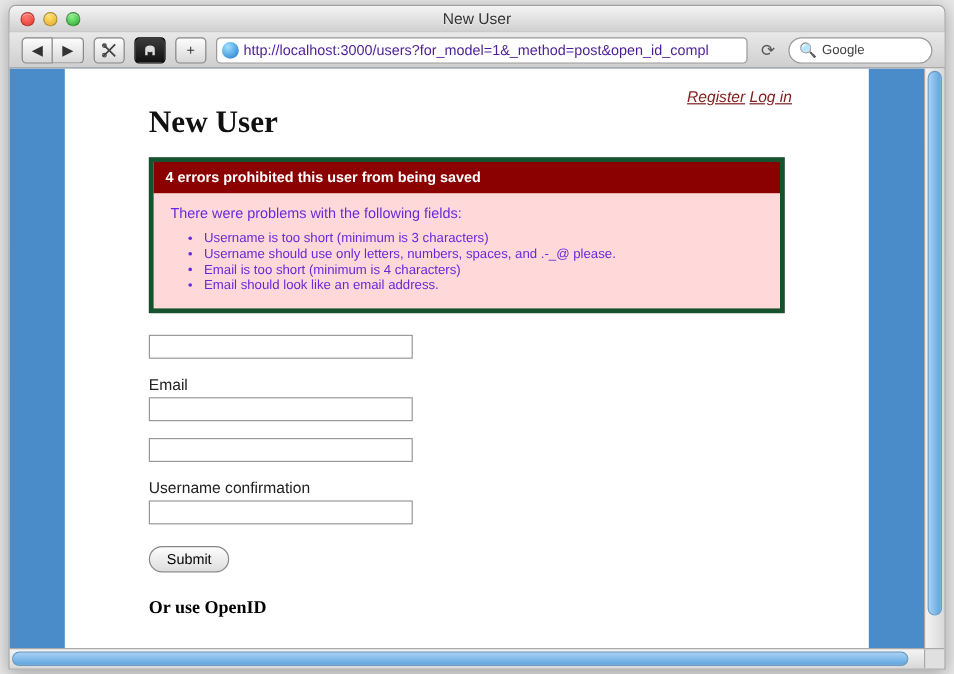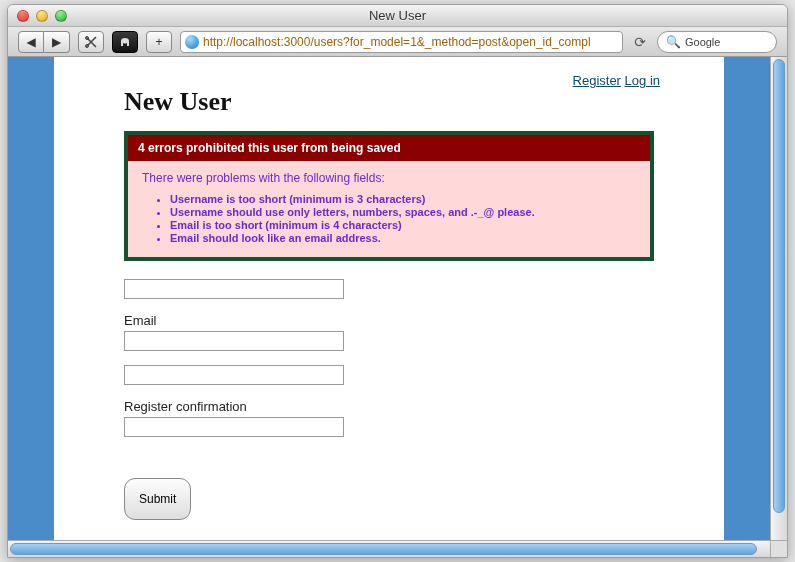--- a/index.html
+++ b/index.html
@@ -99,21 +99,21 @@
       width: 14px; height: 14px;
       border-radius: 50%;
       background: radial-gradient(circle at 35% 30%, #9fe2ff, #1a73c9);
       flex-shrink: 0;
     }
     .url-text {
       flex: 1;
       white-space: nowrap;
       overflow: hidden;
       font-size: 12px;
-      color: #a16207;
+      color: #4c1d95;
     }
     .reload-btn { width: 18px; text-align: center; color: #555; font-size: 14px; }
     .search-bar {
       width: 120px;
       display: flex;
       align-items: center;
       background: #fff;
       border: 1px solid #999;
       border-radius: 11px;
       height: 22px;
@@ -176,21 +176,21 @@
       padding: 16px 70px 0 70px;
       height: 100%;
       position: relative;
     }
     .nav-links {
       position: absolute;
       top: 16px;
       right: 64px;
       font-size: 13px;
     }
-    .nav-links a { color: #0c4a6e; text-decoration: underline; cursor: pointer; }
+    .nav-links a { color: #7f1d1d; text-decoration: underline; cursor: pointer; font-style: italic; }
     h1 {
       font-family: Georgia, "Times New Roman", serif;
       font-size: 26px;
       font-weight: bold;
       color: #111;
       margin: 14px 0 14px;
     }
     .error-box {
       border: 4px solid #14532d;
       background: #ffd9d9;
@@ -202,38 +202,38 @@
       font-weight: bold;
       font-size: 12px;
       padding: 6px 10px;
     }
     .error-body {
       padding: 10px 14px 12px;
       color: #6d28d9;
       font-size: 12px;
     }
     .error-msg { margin-bottom: 8px; }
-    .error-body ul { padding-left: 28px; font-size: 11px; font-weight: bold; }
+    .error-body ul { padding-left: 28px; font-size: 11px; }
     .error-body li { margin: 1px 0; }
     .form-group { margin: 14px 0; }
     .form-label { display: block; font-size: 13px; color: #222; margin-bottom: 3px; }
     .form-input {
       width: 220px;
       height: 20px;
       border: 1px solid #999;
       background: #fff;
       padding: 1px 3px;
       font-size: 12px;
     }
     .submit-btn {
-      margin-top: 27px;
+      margin-top: 4px;
       background: linear-gradient(to bottom, #fdfdfd, #dedede);
       border: 1px solid #888;
       border-radius: 11px;
-      padding: 13px 14px;
+      padding: 3px 14px;
       font-size: 12px;
       cursor: pointer;
       text-align: center;
     }
     .or-openid {
       font-family: Georgia, "Times New Roman", serif;
       font-size: 15px;
       font-weight: bold;
       margin-top: 22px;
     }
@@ -312,21 +312,21 @@
           <input class="form-input" type="text" value="" style="">
         </div>
         <div class="form-group">
           <label class="form-label">Email</label>
           <input class="form-input" type="text" value="" style="">
         </div>
         <div class="form-group">
           <input class="form-input" type="password" value="" style="">
         </div>
         <div class="form-group">
-          <label class="form-label">Register confirmation</label>
+          <label class="form-label">Username confirmation</label>
           <input class="form-input" type="password" value="" style="">
         </div>
 
         <button class="submit-btn">Submit</button>
 
         <div class="or-openid">Or use OpenID</div>
       </div>
     </div>
     <div class="vscroll">
       <div class="vscroll-thumb"></div>

